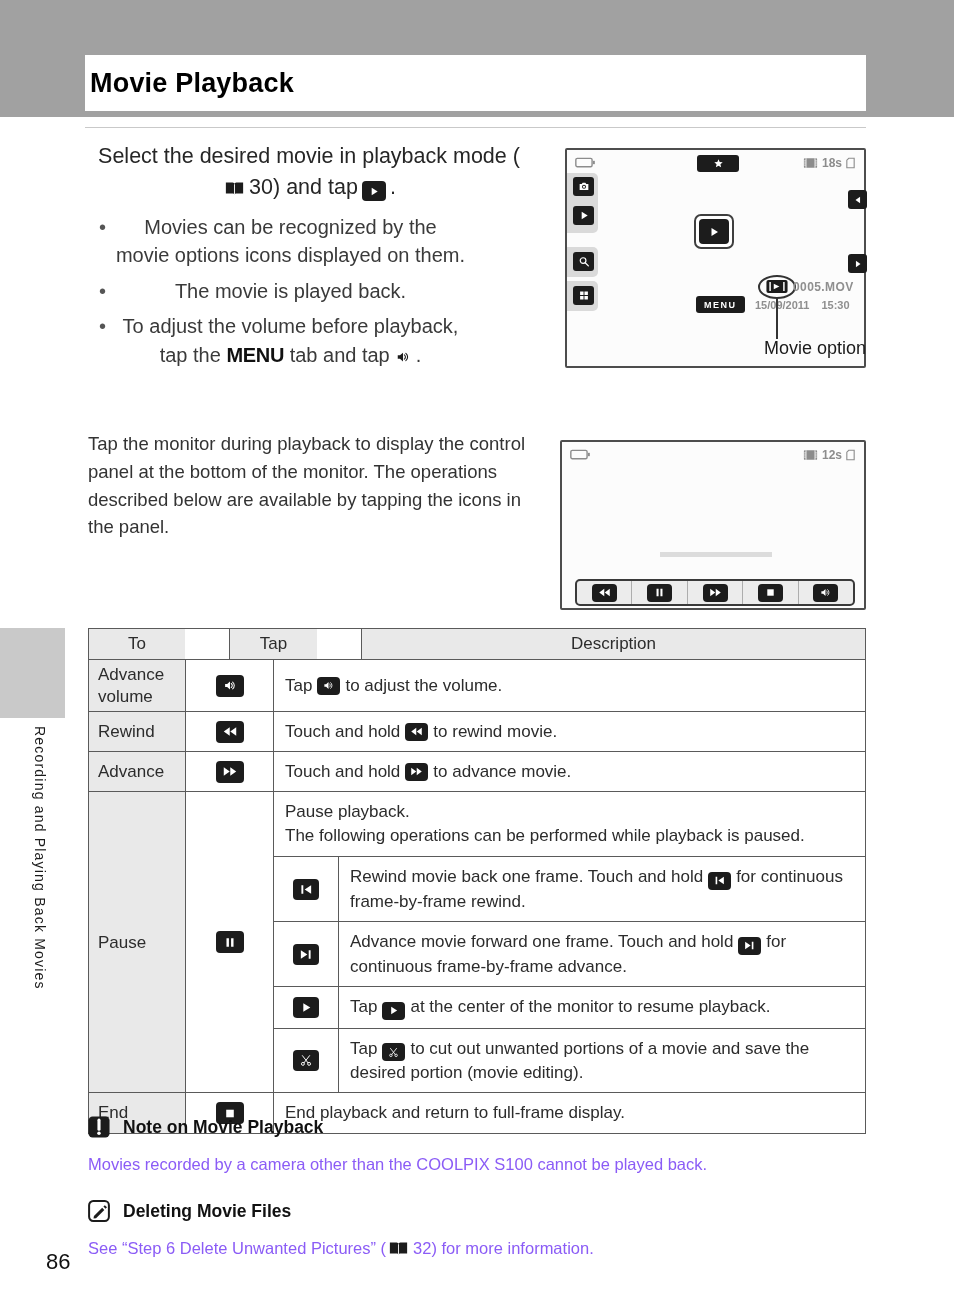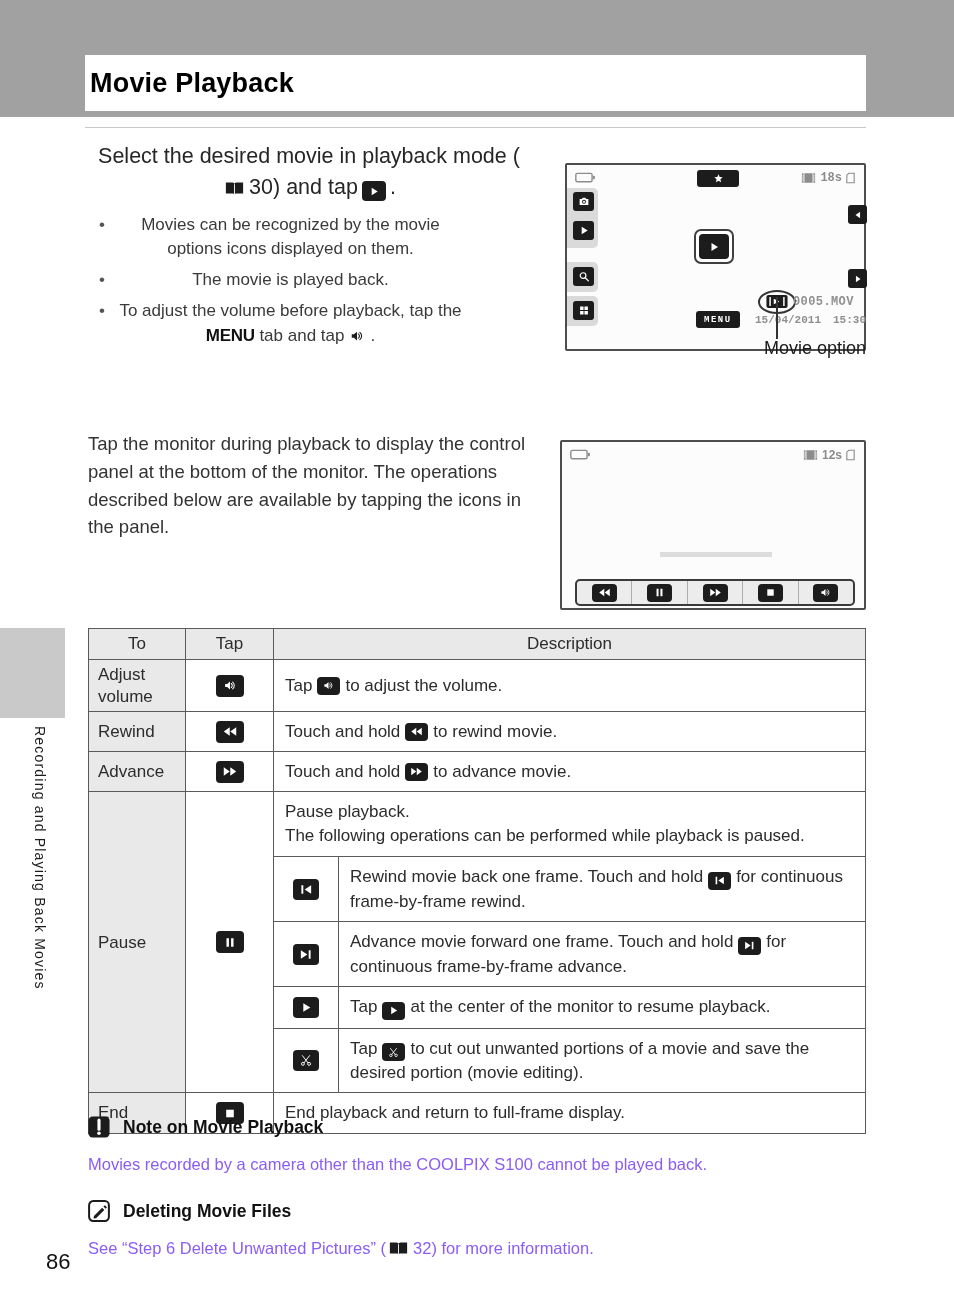--- a/index.html
+++ b/index.html
@@ -10,40 +10,40 @@
   
   .band { position:absolute; left:0; top:0; width:954px; height:117px; background:#a1a1a1;padding-left:11px; }
   .title-box { position:absolute; left:85px; top:55px; width:781px; height:56px; background:#fff; display:flex; align-items:center; padding-left:5px; }
   .title { font-size:27px; font-weight:bold; color:#000; letter-spacing:.2px; }
   .hairline { position:absolute; left:85px; top:127px; width:781px; height:1px; background:#c9c9c9; }
 
   
   .select-sec { position:absolute; left:88px; top:141px; width:442px;text-align:center; }
   .sec-h { font-size:21.5px; font-weight:400; line-height:1.42; color:#262626; }
   .bullets { list-style:none; margin-top:11px; width:378px; }
-  .bullets li { position:relative; padding-left:27px; margin-bottom:7px; font-size:17px; line-height:1.42; color:#3a3a3a; }
+  .bullets li { position:relative; padding-left:27px; margin-bottom:7px; font-size:20px; line-height:1.42; color:#3a3a3a; }
   .bullets li::before { content:"\2022"; position:absolute; left:11px; color:#555; }
   .menu-word { font-weight:bold; color:#111; letter-spacing:-.3px; }
 
   
   [data-icon] { line-height:0; }
   [data-icon] svg { width:100%; height:100%; display:block; }
   .kbtn { display:inline-flex; align-items:center; justify-content:center; width:28px; height:22px; background:#1c1c1c; border-radius:4px; color:#fff; flex:none; }
   .kbtn svg { width:16px !important; height:13px !important; }
   .kbtn.inline { width:23px; height:18px; margin:0 5px; vertical-align:-4px; }
   .kbtn.inline svg { width:13px !important; height:11px !important; }
   .kbtn.h { width:24px; height:20px; margin:0 4px; vertical-align:-3px; }
   .kbtn.h svg { width:12px !important; height:11px !important; }
   .inline-ic { display:inline-block; vertical-align:-2px; }
   .ic-book { width:21px; height:15px; color:#1c1c1c; margin:0 4px 0 2px; }
   .ic-vol { width:18px; height:14px; color:#1c1c1c; margin:0 4px; }
 
   
   .screen { position:absolute; background:#fcfcfc; border:2px solid #4d4d4d; border-radius:2px; }
-  .screen1 { left:565px; top:163px; width:301px; height:188px;font-family:Liberation Mono, monospace; }
+  .screen1 { left:565px; top:148px; width:301px; height:220px; }
   .screen2 { left:560px; top:440px; width:306px; height:170px; }
   .battery { position:absolute; left:8px; top:7px; width:20px; height:11px; color:#8c8c8c; }
   .osd-time { position:absolute; right:9px; top:6px; display:flex; align-items:center; gap:4px; color:#8c8c8c; font-size:12px; font-weight:bold; }
   .ic-film { width:15px; height:12px; color:#8c8c8c; }
   .ic-sd { width:9px; height:12px; color:#8c8c8c; }
   .tab { position:absolute; left:0; background:#dadada; border-radius:0 5px 5px 0; }
   .tb1 { top:23px; width:31px; height:60px; }
   .tb2 { top:97px; width:31px; height:30px; }
   .tb3 { top:131px; width:31px; height:30px; }
   .side { position:absolute; left:6px; width:21px; height:19px; border-radius:3px; }
@@ -74,21 +74,21 @@
   .cpanel .kbtn { width:25px; height:18px; }
   .cpanel .kbtn svg { width:13px !important; height:11px !important; }
 
   
   .ops-h { position:absolute; left:88px; top:396px; font-size:20px; font-weight:bold; color:#141414; }
   .ops-p { position:absolute; left:88px; top:430px; width:462px; font-size:18.5px; line-height:1.5; color:#333; }
 
   
   .optable { position:absolute; left:88px; top:628px; width:778px; border:1px solid #5a5a5a; font-size:17px; color:#2c2c2c; }
   .trow { display:grid; grid-template-columns:96px 88px 1fr; border-top:1px solid #5a5a5a; }
-  .trow:first-child { border-top:none; }
+  .trow:first-child { border-top:none;gap:44px; }
   .c { border-left:1px solid #5a5a5a; }
   .c:first-child { border-left:none; }
   .c.to { background:#e9e9e9; display:flex; align-items:center; padding:4px 4px 4px 9px; line-height:1.25; }
   .c.tap { display:flex; align-items:center; justify-content:center; padding:4px; }
   .c.desc { padding:8px 11px; display:flex; align-items:center; flex-wrap:wrap; line-height:1.36; }
   .thead { min-height:30px; }
   .thead .c { background:#e9e9e9; display:flex; align-items:center; justify-content:center; padding:3px; font-size:17px; }
   .r-vol { min-height:52px; } .r-std { min-height:40px; }
   .pause-row .c.desc { display:block; padding:0; }
   .intro { padding:8px 11px 9px; line-height:1.38; }
@@ -214,21 +214,21 @@
       </span>
     <span class="movieopt" data-icon="moviefile">
         <svg viewBox="0 0 26 16">
           <rect width="26" height="16" rx="2.5" fill="currentColor"></rect>
           <path d="M4.5 2.5v11M21.5 2.5v11" stroke="#fff" stroke-width="1.8"></path>
           <path d="M9 4.5l7 3.5-7 3.5z" fill="#fff"></path>
         </svg>
       </span>
     <span class="ellipse"></span>
     <span class="fname">0005.MOV</span>
-    <span class="fdate"><span>15/04/2011</span><span class="tm">15:30</span></span>
+    <span class="fdate"><span>15/09/2011</span><span class="tm">15:30</span></span>
     <span class="menu-btn">MENU</span>
   </div>
   <div class="callout-line"></div>
   <div class="movie-option-label">Movie option</div>
 
   <p class="ops-p">Tap the monitor during playback to display the control panel at the bottom of the monitor. The operations described below are available by tapping the icons in the panel.</p>
 
   <div class="screen screen2">
     <span class="battery" data-icon="battery">
         <svg viewBox="0 0 24 13">
@@ -293,21 +293,21 @@
   </div>
 
   <div class="optable">
     <div class="trow thead">
       <div class="c">To</div>
       <div class="c">Tap</div>
       <div class="c">Description</div>
     </div>
 
     <div class="trow r-vol">
-      <div class="c to">Adjust volume</div>
+      <div class="c to">Advance volume</div>
       <div class="c tap">
           <span class="kbtn" data-icon="volume">
             <svg viewBox="0 0 24 24">
               <path d="M3 9.2v5.6h3.8L12 19.5v-15L6.8 9.2z" fill="currentColor"></path>
               <path d="M14.3 8.3a4.6 4.6 0 010 7.4M16.9 5.8a8 8 0 010 12.4" fill="none" stroke="currentColor" stroke-width="1.9" stroke-linecap="round"></path>
             </svg>
           </span>
         </div>
       <div class="c desc">
           <span>Tap</span>

